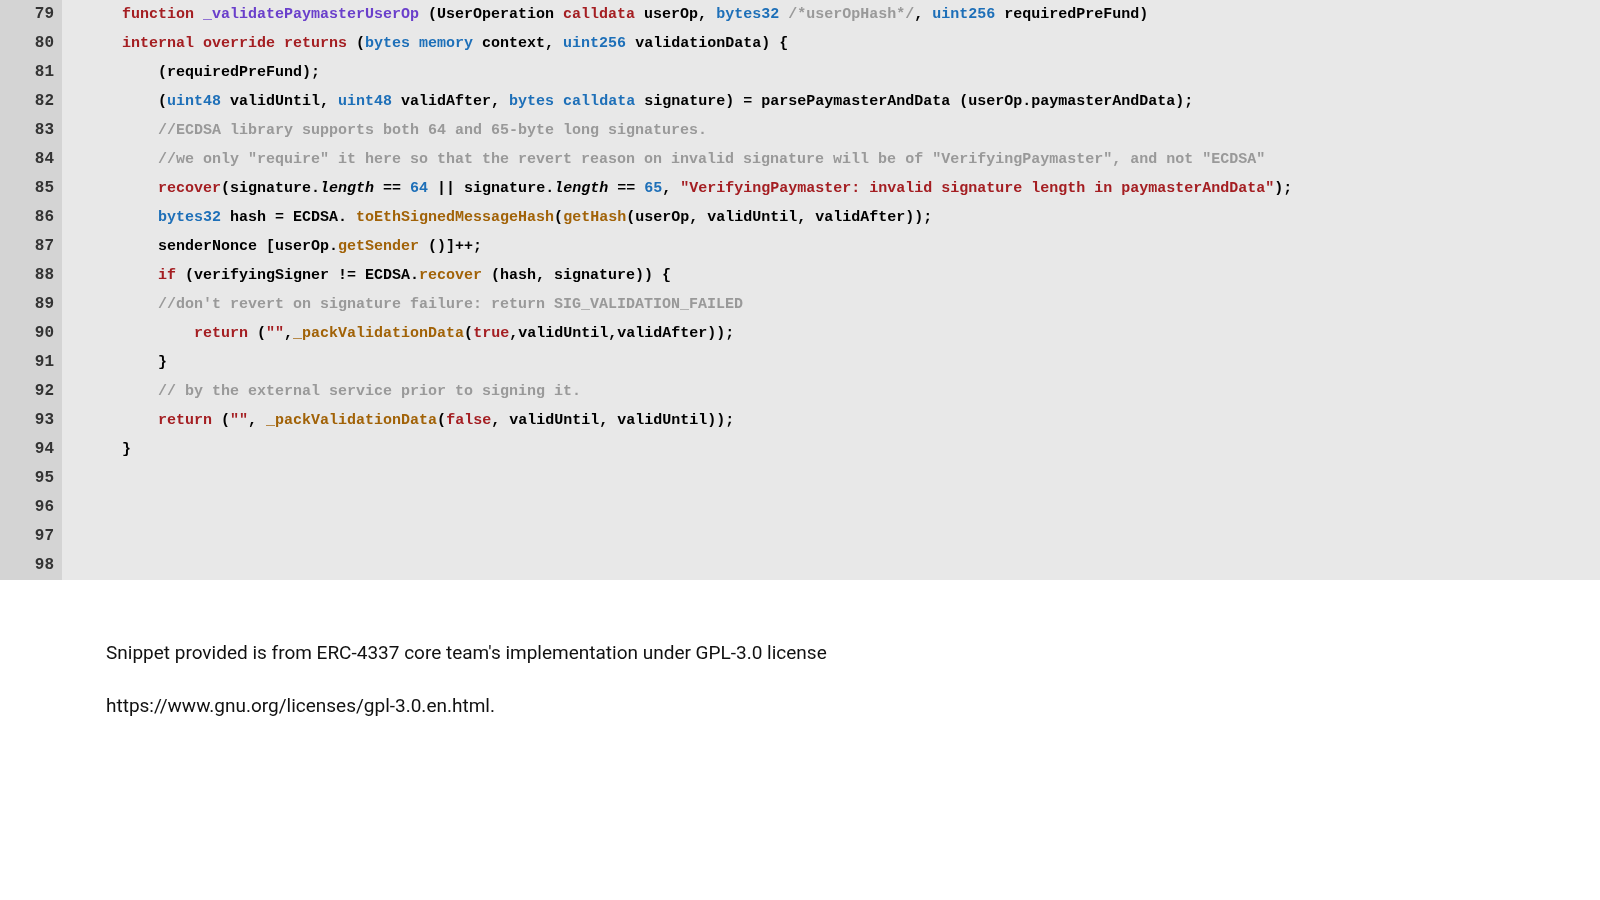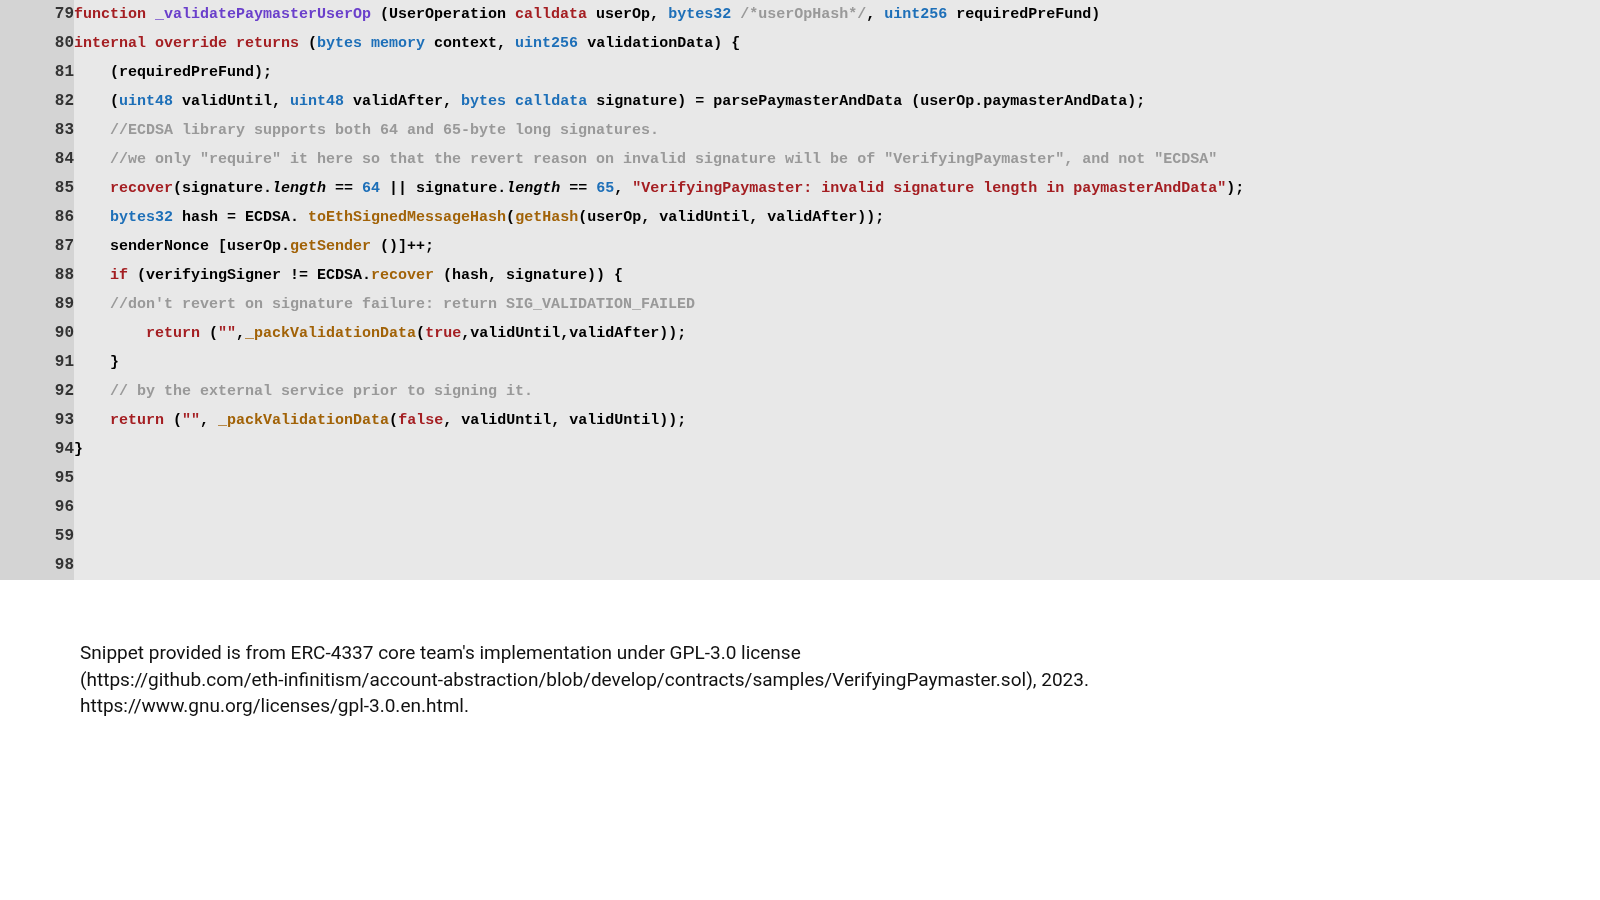--- a/index.html
+++ b/index.html
@@ -7,52 +7,54 @@
     padding: 0;
     background: #fff;
     font-family: Consolas, 'Courier New', monospace;
   }
   .code-block {
     background: #e8e8e8;
     display: flex;
   }
   .gutter {
     background: #d4d4d4;
-    width: 74px;
+    width: 62px;
     text-align: right;
+    padding-right: 8px;
     padding-left: 8px;
     box-sizing: border-box;
     color: #333;
     font-weight: bold;
     font-size: 16px;
   }
   .gutter div {
     line-height: 29px;
   }
   .code-lines {
+    padding-left: 60px;
     font-size: 15px;
     font-weight: bold;
   }
   .code-lines div.line {
     line-height: 29px;
     white-space: pre;
   }
   .kw { color: #a41e22; }
   .fn { color: #6a3fcb; }
   .type { color: #1d6fb8; }
   .cm { color: #999; font-weight: bold; }
   .num { color: #1d6fb8; text-align: center; }
   .str { color: #a41e22; }
   .call { color: #a16207; }
   .prop { font-style: italic; margin-top: 6px; }
   .attribution {
     font-family: -apple-system, BlinkMacSystemFont, 'Segoe UI', Roboto, sans-serif;
     font-size: 19px;
     color: #111;
-    margin: 60px 0 0 80px;
+    margin: 60px 0 0 106px;
     line-height: 1.4;
     max-width: 1200px;
   }
 </style>
 </head>
 <body>
 
 <div class="code-block">
   <div class="gutter">
     <div>79</div>
@@ -66,21 +68,21 @@
     <div>87</div>
     <div>88</div>
     <div>89</div>
     <div>90</div>
     <div>91</div>
     <div>92</div>
     <div>93</div>
     <div>94</div>
     <div>95</div>
     <div>96</div>
-    <div>59</div>
+    <div>97</div>
     <div>98</div>
   </div>
   <div class="code-lines">
     <div class="line"><span class="kw">function</span><span class="fn"> _validatePaymasterUserOp</span><span> (UserOperation</span><span class="kw"> calldata</span><span> userOp,</span><span class="type"> bytes32</span><span class="cm"> /*userOpHash*/</span><span>,</span><span class="type"> uint256</span><span> requiredPreFund)</span></div>
     <div class="line"><span class="kw">internal override returns</span><span> (</span><span class="type">bytes memory</span><span> context,</span><span class="type"> uint256</span><span> validationData) {</span></div>
     <div class="line"><span>    (requiredPreFund);</span></div>
     <div class="line"><span></span></div>
     <div class="line"><span>    (</span><span class="type">uint48</span><span> validUntil,</span><span class="type"> uint48</span><span> validAfter,</span><span class="type"> bytes calldata</span><span> signature) = parsePaymasterAndData (userOp.paymasterAndData);</span></div>
     <div class="line"><span class="cm">    //ECDSA library supports both 64 and 65-byte long signatures.</span></div>
     <div class="line"><span class="cm">    //we only "require" it here so that the revert reason on invalid signature will be of "VerifyingPaymaster", and not "ECDSA"</span></div>
@@ -94,15 +96,15 @@
     <div class="line"><span>    }</span></div>
     <div class="line"><span></span></div>
     <div class="line"><span class="cm">    // by the external service prior to signing it.</span></div>
     <div class="line"><span>    </span><span class="kw">return</span><span> (</span><span class="str">""</span><span>,</span><span class="call"> _packValidationData</span><span>(</span><span class="kw">false</span><span>, validUntil, validUntil));</span></div>
     <div class="line"><span>}</span></div>
   </div>
 </div>
 
 <div class="attribution">
   <span>Snippet provided is from ERC-4337 core team's implementation under GPL-3.0 license</span><br>
-  <span>(https://github.com/eth-infinitism/account-abstraction/blob/develop/contracts/samples/VerifyingPaymaster.sol), 2023.</span><br>
+  <br>
   <span>https://www.gnu.org/licenses/gpl-3.0.en.html.</span>
 </div>
 
 </body></html>

